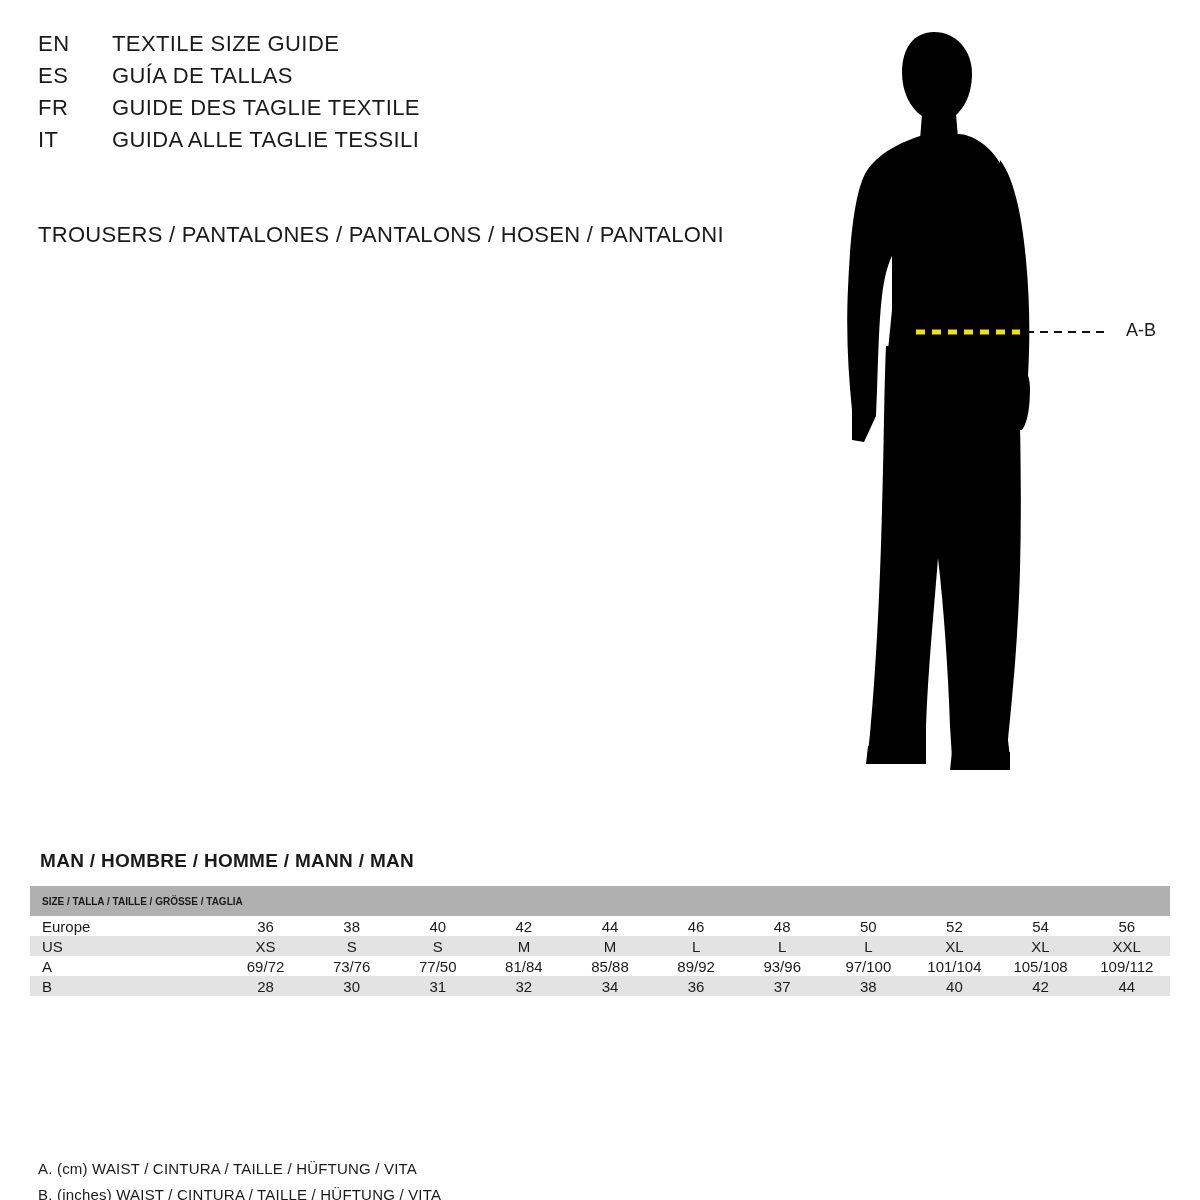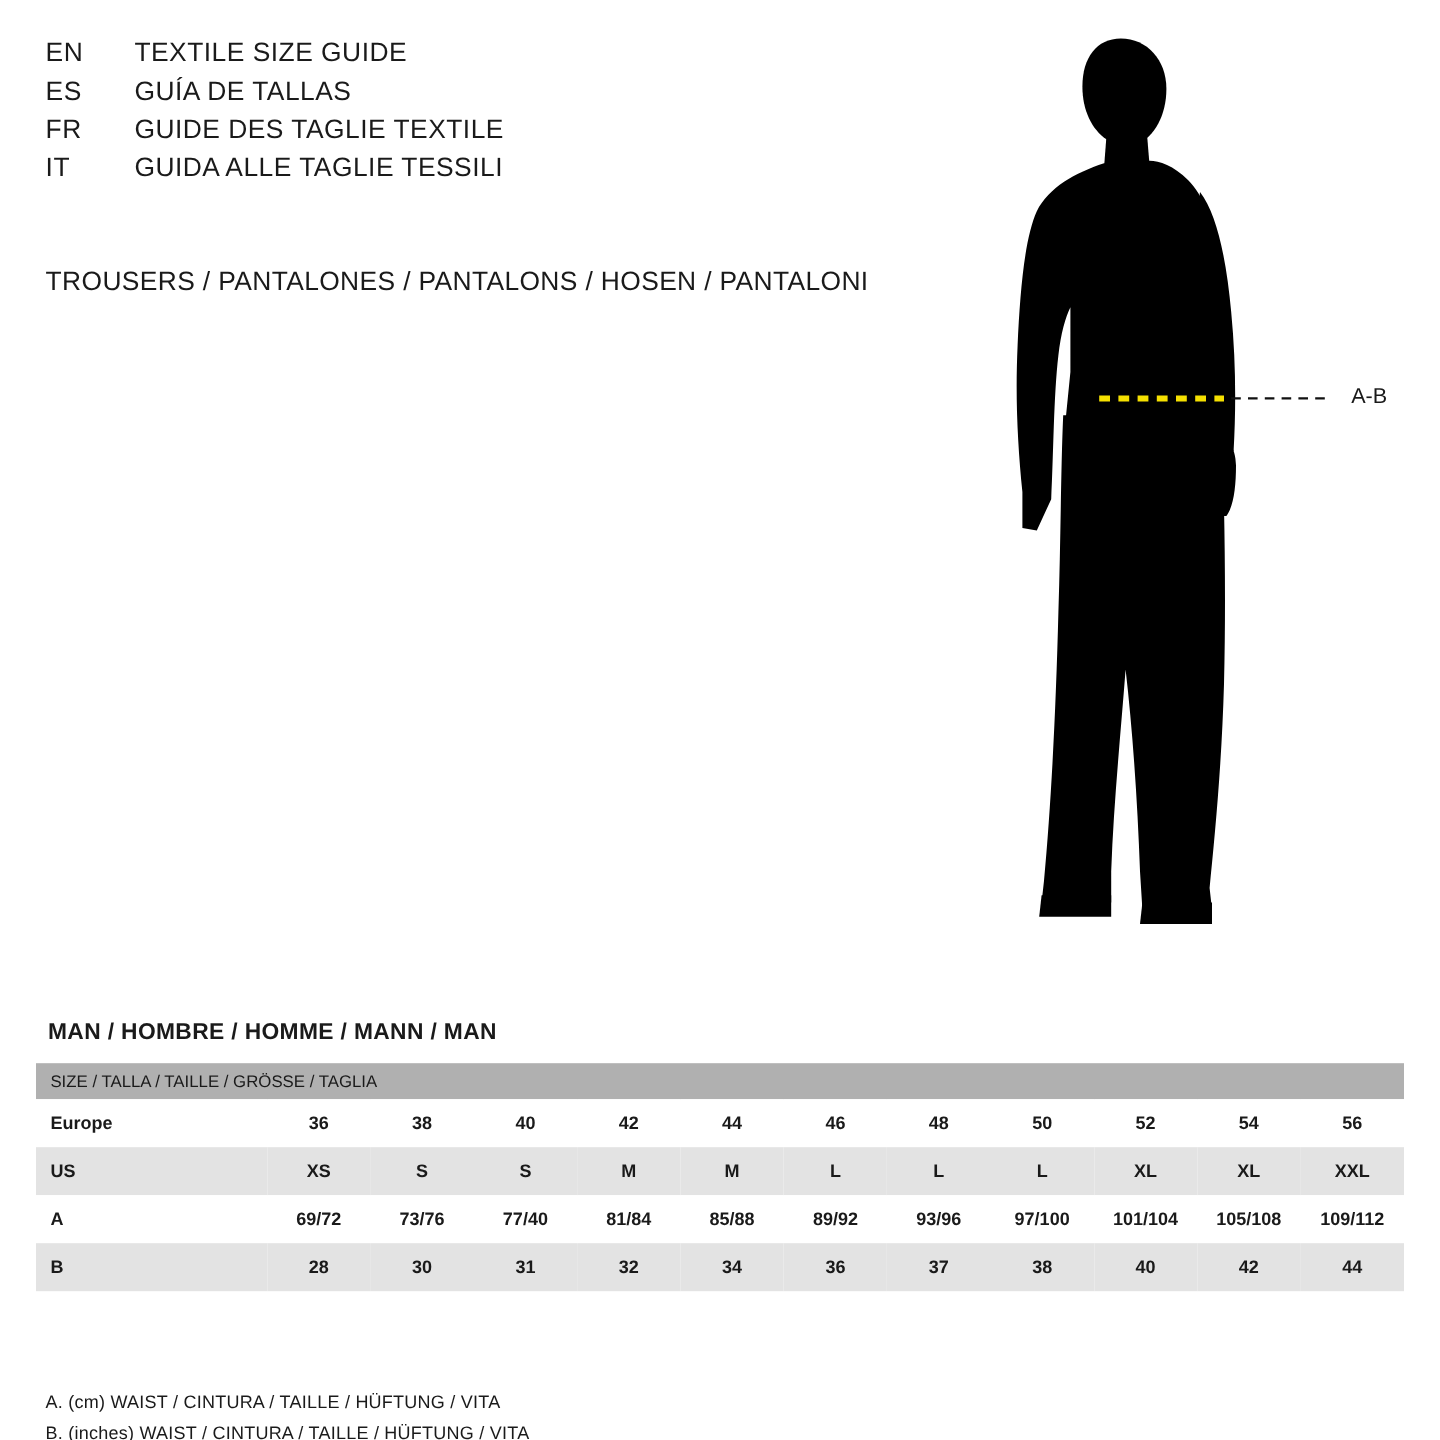--- a/index.html
+++ b/index.html
@@ -84,35 +84,34 @@
     margin: 0 0 14px 10px;
     color: #1a1a1a;
   }
   table.size-table {
     border-collapse: collapse;
     width: 1140px;
     table-layout: fixed;
   }
   table.size-table td {
     font-size: 15px;
-    height: 40px;
+    height: 20px;
     padding: 0;
     color: #1a1a1a;
     text-align: center;
     vertical-align: middle;
-    font-weight: bold;
   }
   table.size-table td.rowlabel {
     text-align: left;
     padding-left: 12px;
   }
   tr.header-row td {
     background: #b0b0b0;
-    font-weight: normal;
-    font-size: 14px;
+    font-weight: bold;
+    font-size: 10px;
     height: 30px;
   }
   tr.row-shade td {
     background: #e3e3e3;
   }
   tr.row-plain td {
     background: #ffffff;
   }
 
   
@@ -248,21 +247,21 @@
         <td>L</td>
         <td>XL</td>
         <td>XL</td>
         <td>XXL</td>
       </tr>
 
       <tr class="row-plain">
         <td class="rowlabel">A</td>
         <td>69/72</td>
         <td>73/76</td>
-        <td>77/40</td>
+        <td>77/50</td>
         <td>81/84</td>
         <td>85/88</td>
         <td>89/92</td>
         <td>93/96</td>
         <td>97/100</td>
         <td>101/104</td>
         <td>105/108</td>
         <td>109/112</td>
       </tr>
 

